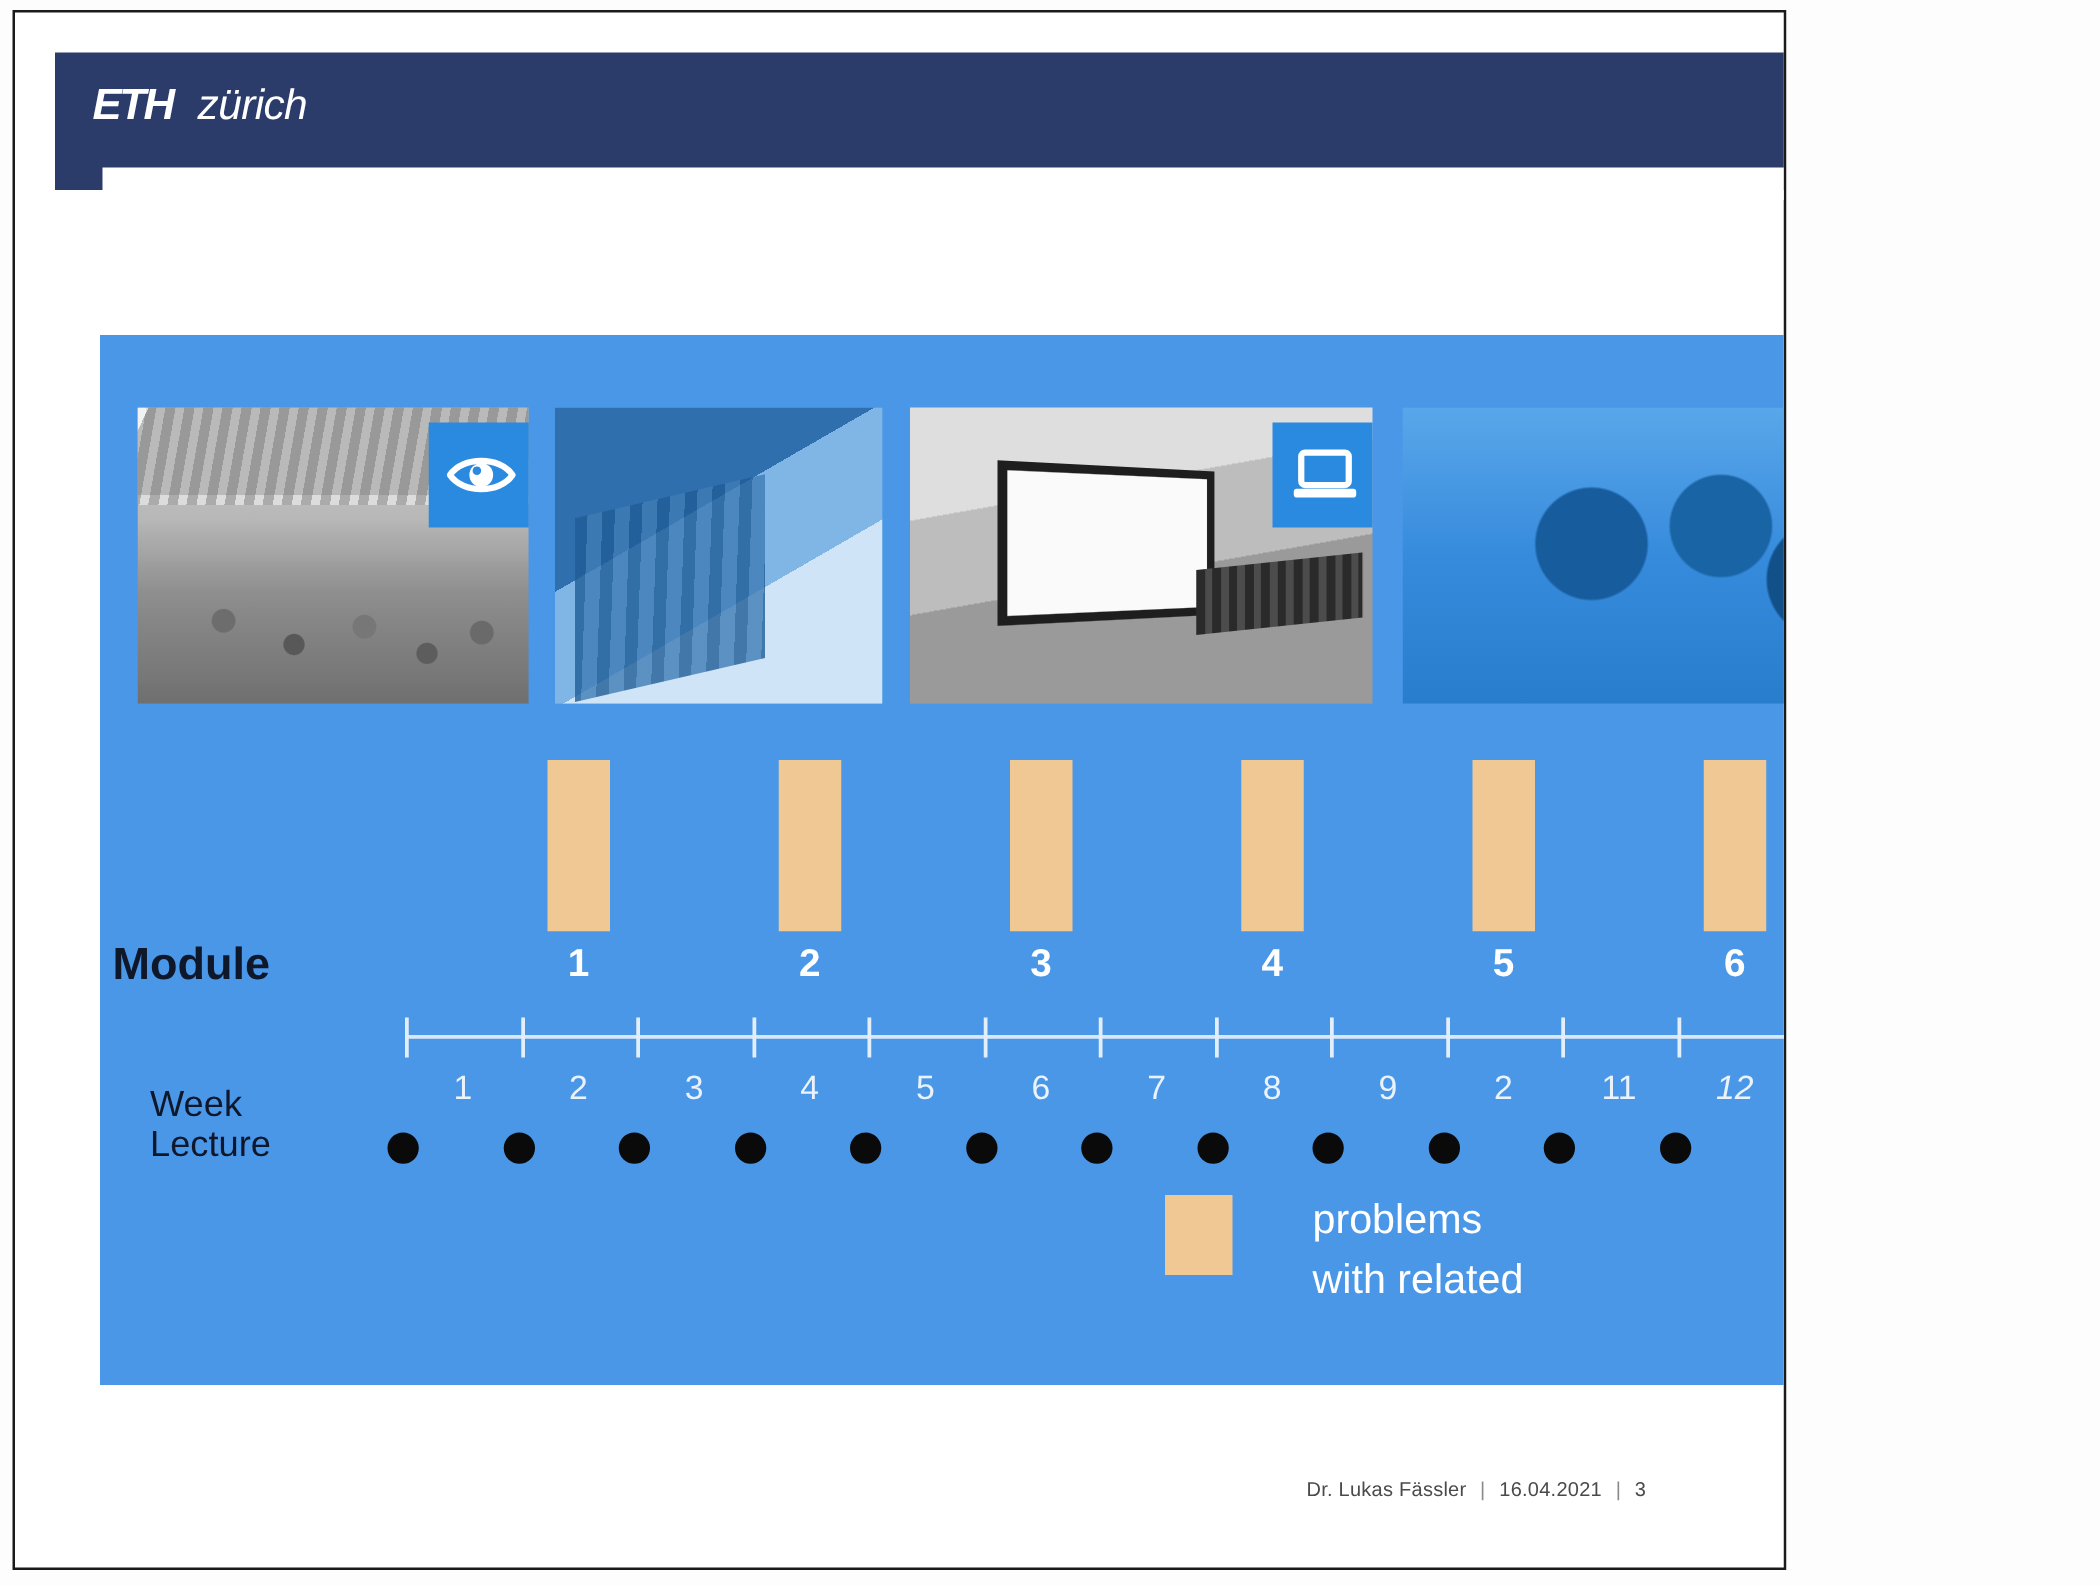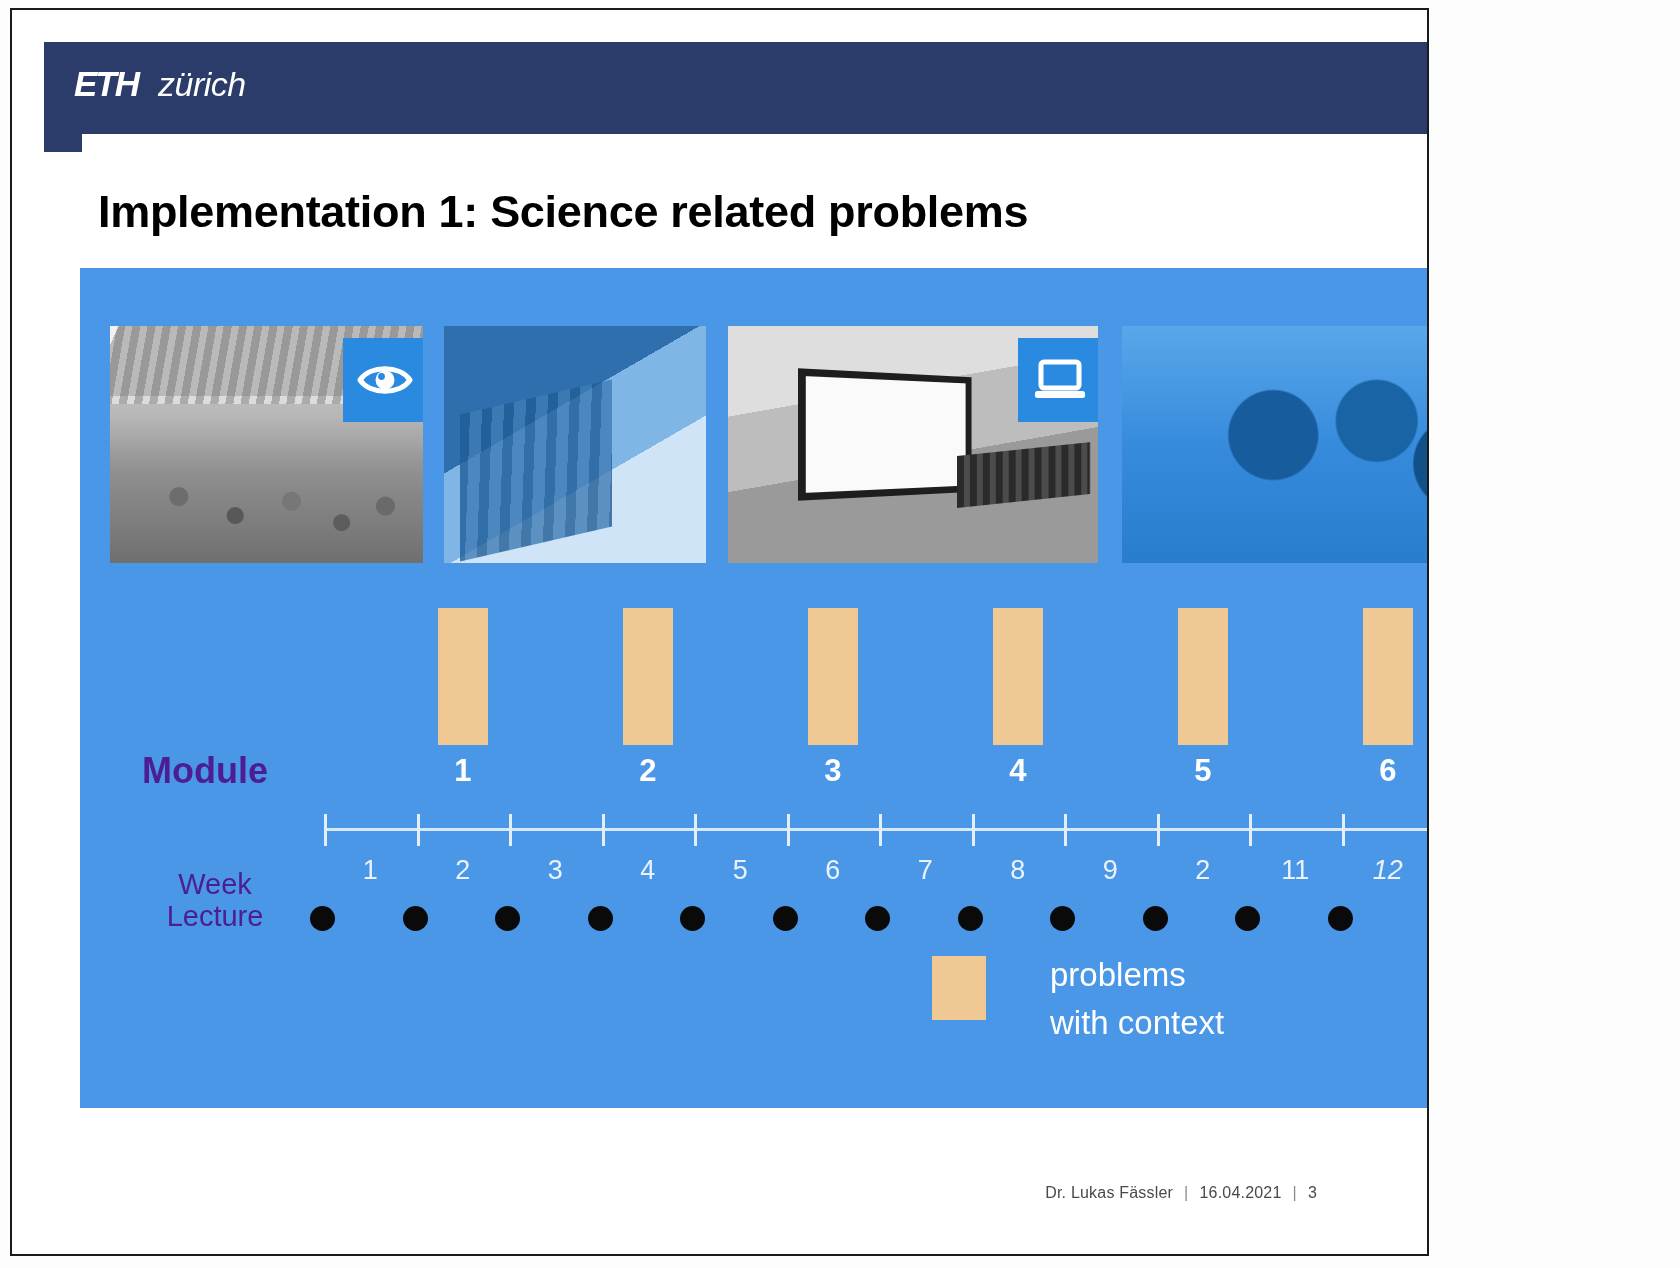--- a/index.html
+++ b/index.html
@@ -197,22 +197,22 @@
     font-size:27px;
   }
   .lec-dot{
     position:absolute;
     top:638px;width:25px;height:25px;
     border-radius:50%;
     background:#0a0a0a;
   }
   .row-label{
     position:absolute;
-    color:#4c1d95;
-    text-align:center;
+    color:#0f172a;
+    text-align:left;
   }
   .lbl-module{
     left:10px;top:482px;width:230px;
     font-size:36px;font-weight:bold;
   }
   .lbl-week{
     left:40px;top:552px;width:190px;
     font-size:29px;
     margin-top:48px;
   }
@@ -253,21 +253,20 @@
 
 <div class="slide">
 
   <div class="eth-bar"></div>
   <div class="eth-notch"></div>
   <div class="eth-logo">
     <span class="eth">ETH</span>
       <span class="zurich">zürich</span>
   </div>
 
-  <div class="slide-title">Implementation 1: Science related problems</div>
 
   <div class="panel">
 
     <div class="photos">
 
       <div class="photo p1">
         <div class="ph-lecture"></div>
         <div class="icon-badge badge-eye">
           <svg width="56" height="40" viewBox="0 0 56 40" aria-hidden="true">
             <path d="M3 20 C13 5, 43 5, 53 20 C43 35, 13 35, 3 20 Z" fill="none" stroke="#ffffff" stroke-width="5" stroke-linejoin="round"></path>
@@ -360,20 +359,20 @@
           <div class="lec-dot" style="left: 785.25px; background: rgb(10, 10, 10);"></div>
           <div class="lec-dot" style="left: 877.75px; background: rgb(10, 10, 10);"></div>
           <div class="lec-dot" style="left: 970.25px; background: rgb(10, 10, 10);"></div>
           <div class="lec-dot" style="left: 1062.75px; background: rgb(10, 10, 10);"></div>
           <div class="lec-dot" style="left: 1155.25px; background: rgb(10, 10, 10);"></div>
           <div class="lec-dot" style="left: 1247.75px; background: rgb(10, 10, 10);"></div>
         </div>
 
       <div class="legend-swatch"></div>
       <div class="legend-text">problems
-with context</div>
+with related</div>
     </div>
 
   </div>
 
   <div class="footer"><span>Dr. Lukas Fässler</span><span class="sep">|</span><span>16.04.2021</span><span class="sep">|</span><span>3</span></div>
 
 </div>
 
 </body></html>

